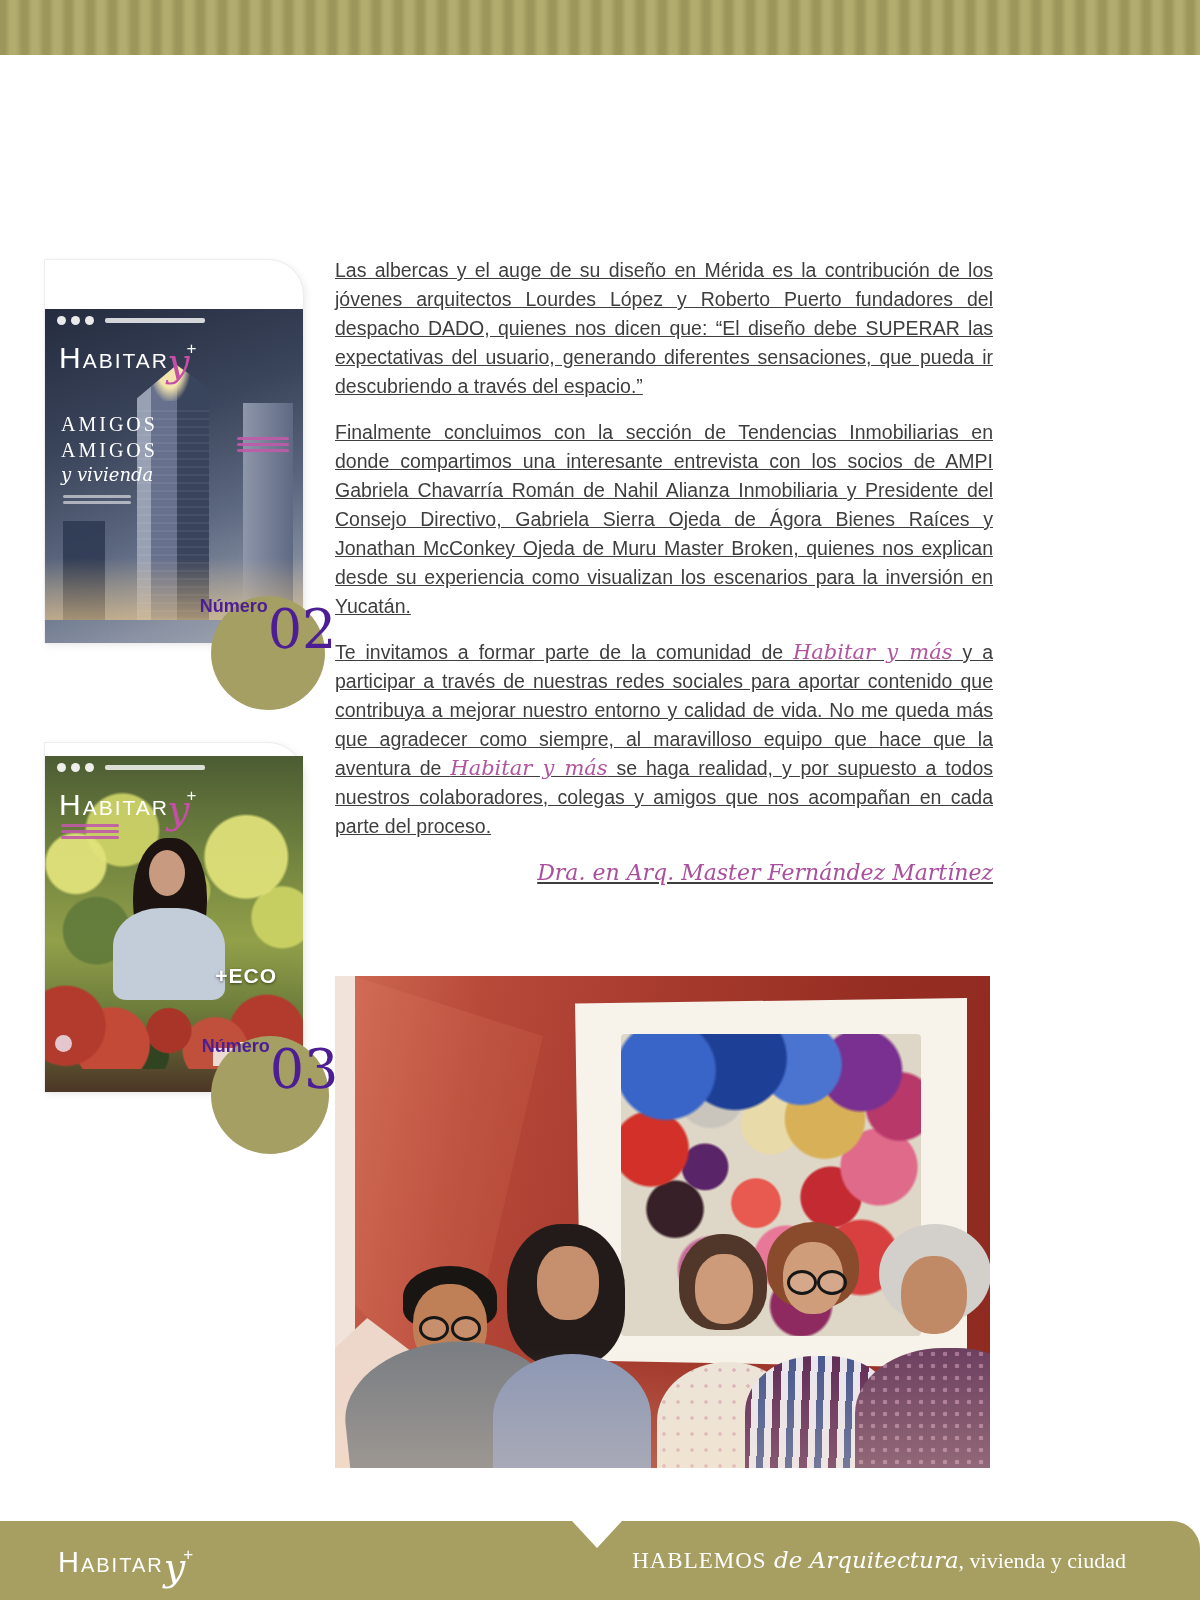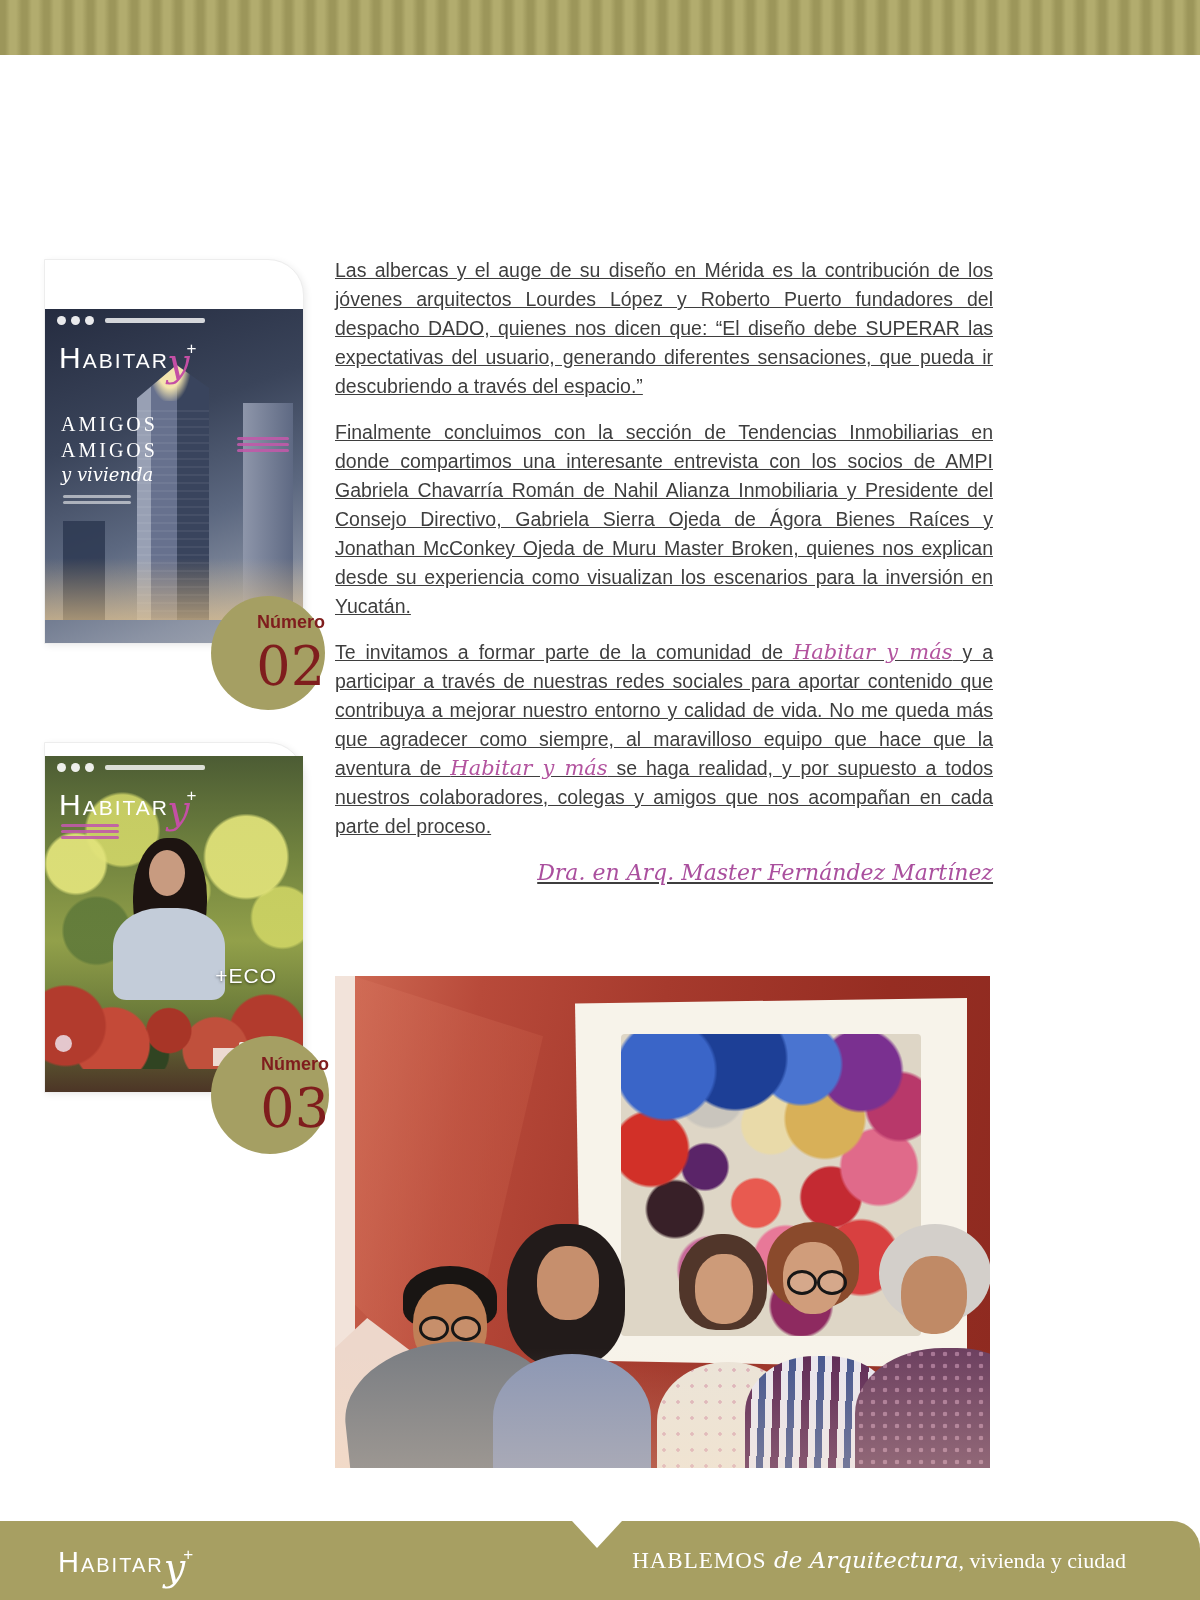--- a/index.html
+++ b/index.html
@@ -70,32 +70,32 @@
     radial-gradient(circle at 48% 60%,#a83527 0 15%,rgba(168,53,39,0) 16%),
     radial-gradient(circle at 66% 80%,#c0503c 0 17%,rgba(192,80,60,0) 18%),
     radial-gradient(circle at 86% 62%,#b23b2d 0 16%,rgba(178,59,45,0) 17%),
     radial-gradient(circle at 38% 85%,#304422 0 14%,rgba(48,68,34,0) 15%),
     radial-gradient(circle at 78% 88%,#2c4020 0 13%,rgba(44,64,32,0) 14%);}
   .c2-hair{left:88px;top:82px;width:74px;height:128px;background:#1d1411;border-radius:46% 46% 50% 50%;}
   .c2-face{left:104px;top:94px;width:36px;height:46px;background:#c89b80;border-radius:50%;}
   .c2-shirt{left:68px;top:152px;width:112px;height:92px;background:#c3ccd9;border-radius:42% 42% 12% 12%;}
   .c2-side{left:16px;top:68px;width:60px;}
   .c2-side span{background:rgba(192,90,168,.9);width:58px;}
-  .c2-eco{right:26px;bottom:104px;color:#ffffff;font-size:21px;font-weight:normal;letter-spacing:1px;
+  .c2-eco{right:26px;bottom:104px;color:#ffffff;font-size:21px;font-weight:bold;letter-spacing:1px;
     text-shadow:0 1px 3px rgba(0,0,0,.55);}
   .c2-entorno{left:38px;bottom:52px;color:#ffffff;font-family:"DejaVu Serif",serif;font-style:italic;
     font-size:42px;text-shadow:0 2px 4px rgba(0,0,0,.55);}
   .c2-stamp{right:18px;bottom:28px;width:46px;height:22px;background:#f4f2ec;border-radius:2px;
     box-shadow:-28px 4px 0 -2px rgba(244,242,236,.85);}
   .c2-roundlogo{left:10px;bottom:40px;width:17px;height:17px;border-radius:50%;
     background:rgba(240,235,245,.8);}
 
   
-  .num-badge{position:absolute;border-radius:50%;background:#a59f63;color:#7f1d1d;
-    display:flex;flex-direction:column;align-items:flex-end;justify-content:center;z-index:5;}
+  .num-badge{position:absolute;border-radius:50%;background:#a59f63;color:#4c1d95;
+    display:flex;align-items:flex-start;justify-content:center;z-index:5;}
   .badge1{left:211px;top:596px;width:114px;height:114px;}
   .badge2{left:211px;top:1036px;width:118px;height:118px;}
   .badge-label{font-weight:bold;font-size:18px;}
   .badge-number{font-family:"DejaVu Serif",serif;font-size:54px;line-height:1;margin-top:7px;}
 
   
   .article{left:335px;top:256px;width:658px;color:#3e3e3e;font-size:19.5px;line-height:29px;
     text-align:justify;text-decoration:underline;}
   .article p{margin:0 0 17px 0;}
   .brand{font-family:"DejaVu Serif",serif;font-style:italic;color:#b3549f;font-size:21px;}

